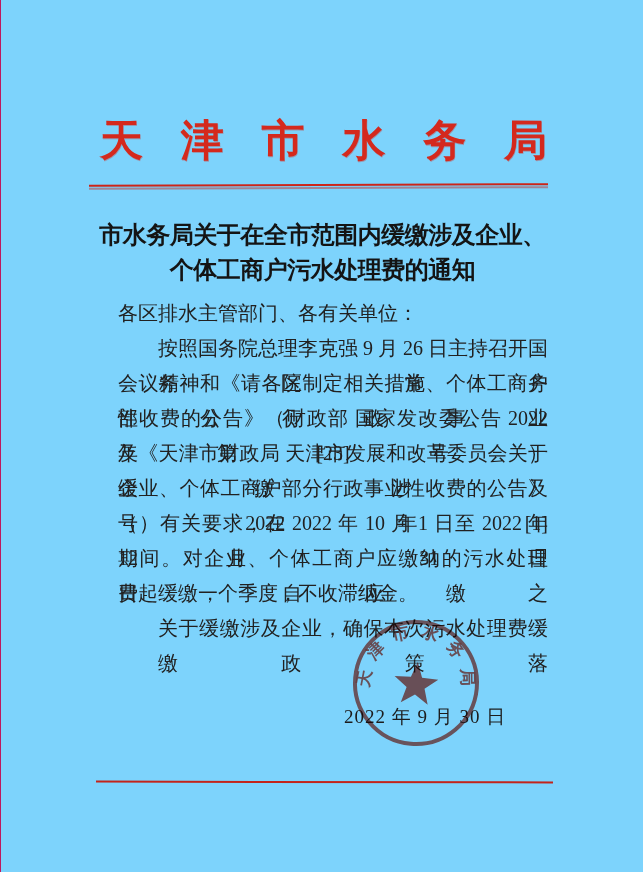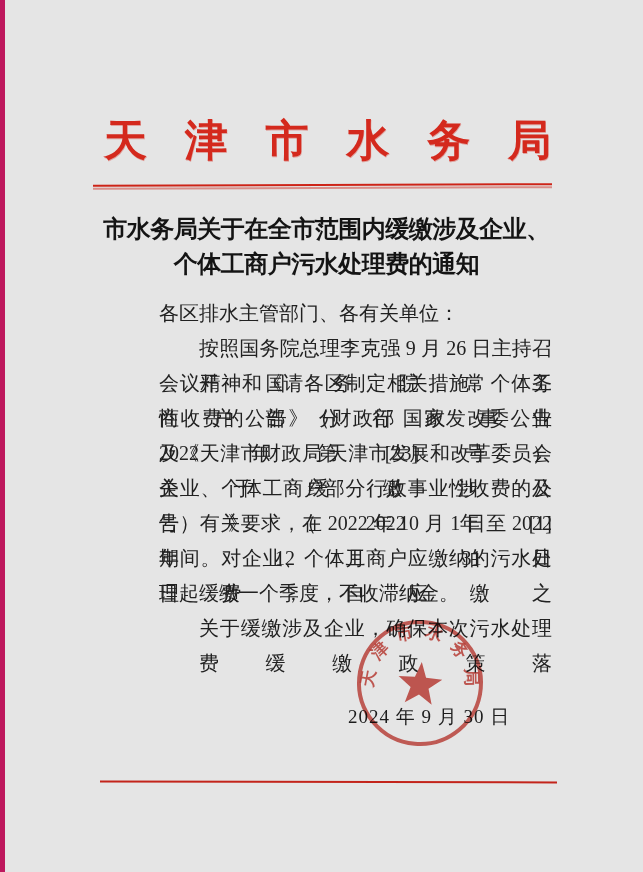--- a/index.html
+++ b/index.html
@@ -1,51 +1,50 @@
 <!DOCTYPE html>
 <html><head>
 <meta charset="utf-8">
 <style>
   html,body{margin:0;padding:0;}
   body{
     width:643px;height:872px;background:#ffffff;position:relative;overflow:hidden;
     font-family:"Liberation Serif","DejaVu Serif",serif;
   }
   .page{
-    position:absolute;inset:0;background:#e5e5e5;
-    border-left:5px solid #be185d;
+    position:absolute;inset:0;background:#7dd3fc;
+    border-left:1px solid #be185d;
   }
   
   .org-name{
     position:absolute;top:112px;left:99px;width:447px;
     font-size:43px;font-weight:bold;color:#d4291d;
     line-height:58px;
     text-align:justify;text-align-last:justify;
     text-shadow:0.5px 0.5px 0 rgba(212,41,29,.35);
   }
   .rule-top{
     position:absolute;top:184px;left:88px;width:459px;height:2px;
     background:#cd2418;transform:rotate(-0.2deg);
     box-shadow:0 3px 0 rgba(205,36,24,.45);
   }
   
   .doc-title{
-    position:absolute;top:212px;left:0;width:643px;
+    position:absolute;top:218px;left:0;width:643px;
     text-align:center;font-size:24px;font-weight:bold;color:#141414;
     line-height:35px;letter-spacing:-0.5px;
   }
   
   .body-text{
     position:absolute;top:296px;left:117px;width:430px;
     font-size:20px;color:#212121;
   }
   .line{
     height:35px;line-height:35px;
     text-align:left;
-    margin-left:37px;
   }
   .line.fill{text-align:justify;text-align-last:justify;}
   .line.indent{padding-left:40px;}
   
   .date{
     position:absolute;top:704px;left:343px;
     font-size:19px;color:#1c1c1c;letter-spacing:1px;white-space:nowrap;
   }
   
   .seal{
@@ -82,21 +81,21 @@
     <div class="line fill">会议精神和《请各区制定相关措施、个体工商户部分行政事业</div>
     <div class="line fill">性收费的公告》（财政部 国家发改委公告 2022 年第[23]号）</div>
     <div class="line fill">及《天津市财政局 天津市发展和改革委员会关于缓缴涉及</div>
     <div class="line fill">企业、个体工商户部分行政事业性收费的公告》（2022 年[1]</div>
     <div class="line fill">号）有关要求，在 2022 年 10 月 1 日至 2022 年 12 月 31 日</div>
     <div class="line fill">期间。对企业、个体工商户应缴纳的污水处理费，自应缴之</div>
     <div class="line">日起缓缴一个季度，不收滞纳金。</div>
     <div class="line fill indent">关于缓缴涉及企业，确保本次污水处理费缓缴政策落</div>
   </div>
 
-  <div class="date">2024 年 9 月 30 日</div>
+  <div class="date">2022 年 9 月 30 日</div>
 
   <svg class="seal" viewBox="0 0 140 140" xmlns="http://www.w3.org/2000/svg">
     <circle cx="70" cy="70" r="61" fill="none" stroke="#c52f26" stroke-width="4" stroke-opacity="0.85"></circle>
     <polygon points="70,49 75.6,64.3 91.9,64.9 79.0,74.9 83.5,90.6 70,81.5 56.5,90.6 61.0,74.9 48.1,64.9 64.4,64.3" fill="#c52f26" fill-opacity="0.88"></polygon>
     <defs>
       <path id="sealArc" d="M 32.3 96.4 A 46 46 0 1 1 107.7 96.4" fill="none"></path>
     </defs>
     <text font-size="17" font-weight="bold" fill="#c52f26" fill-opacity="0.88" letter-spacing="10" font-family="Liberation Serif, DejaVu Serif, serif">
       <textPath href="#sealArc" startOffset="50%" text-anchor="middle">天津市水务局</textPath>
     </text>

